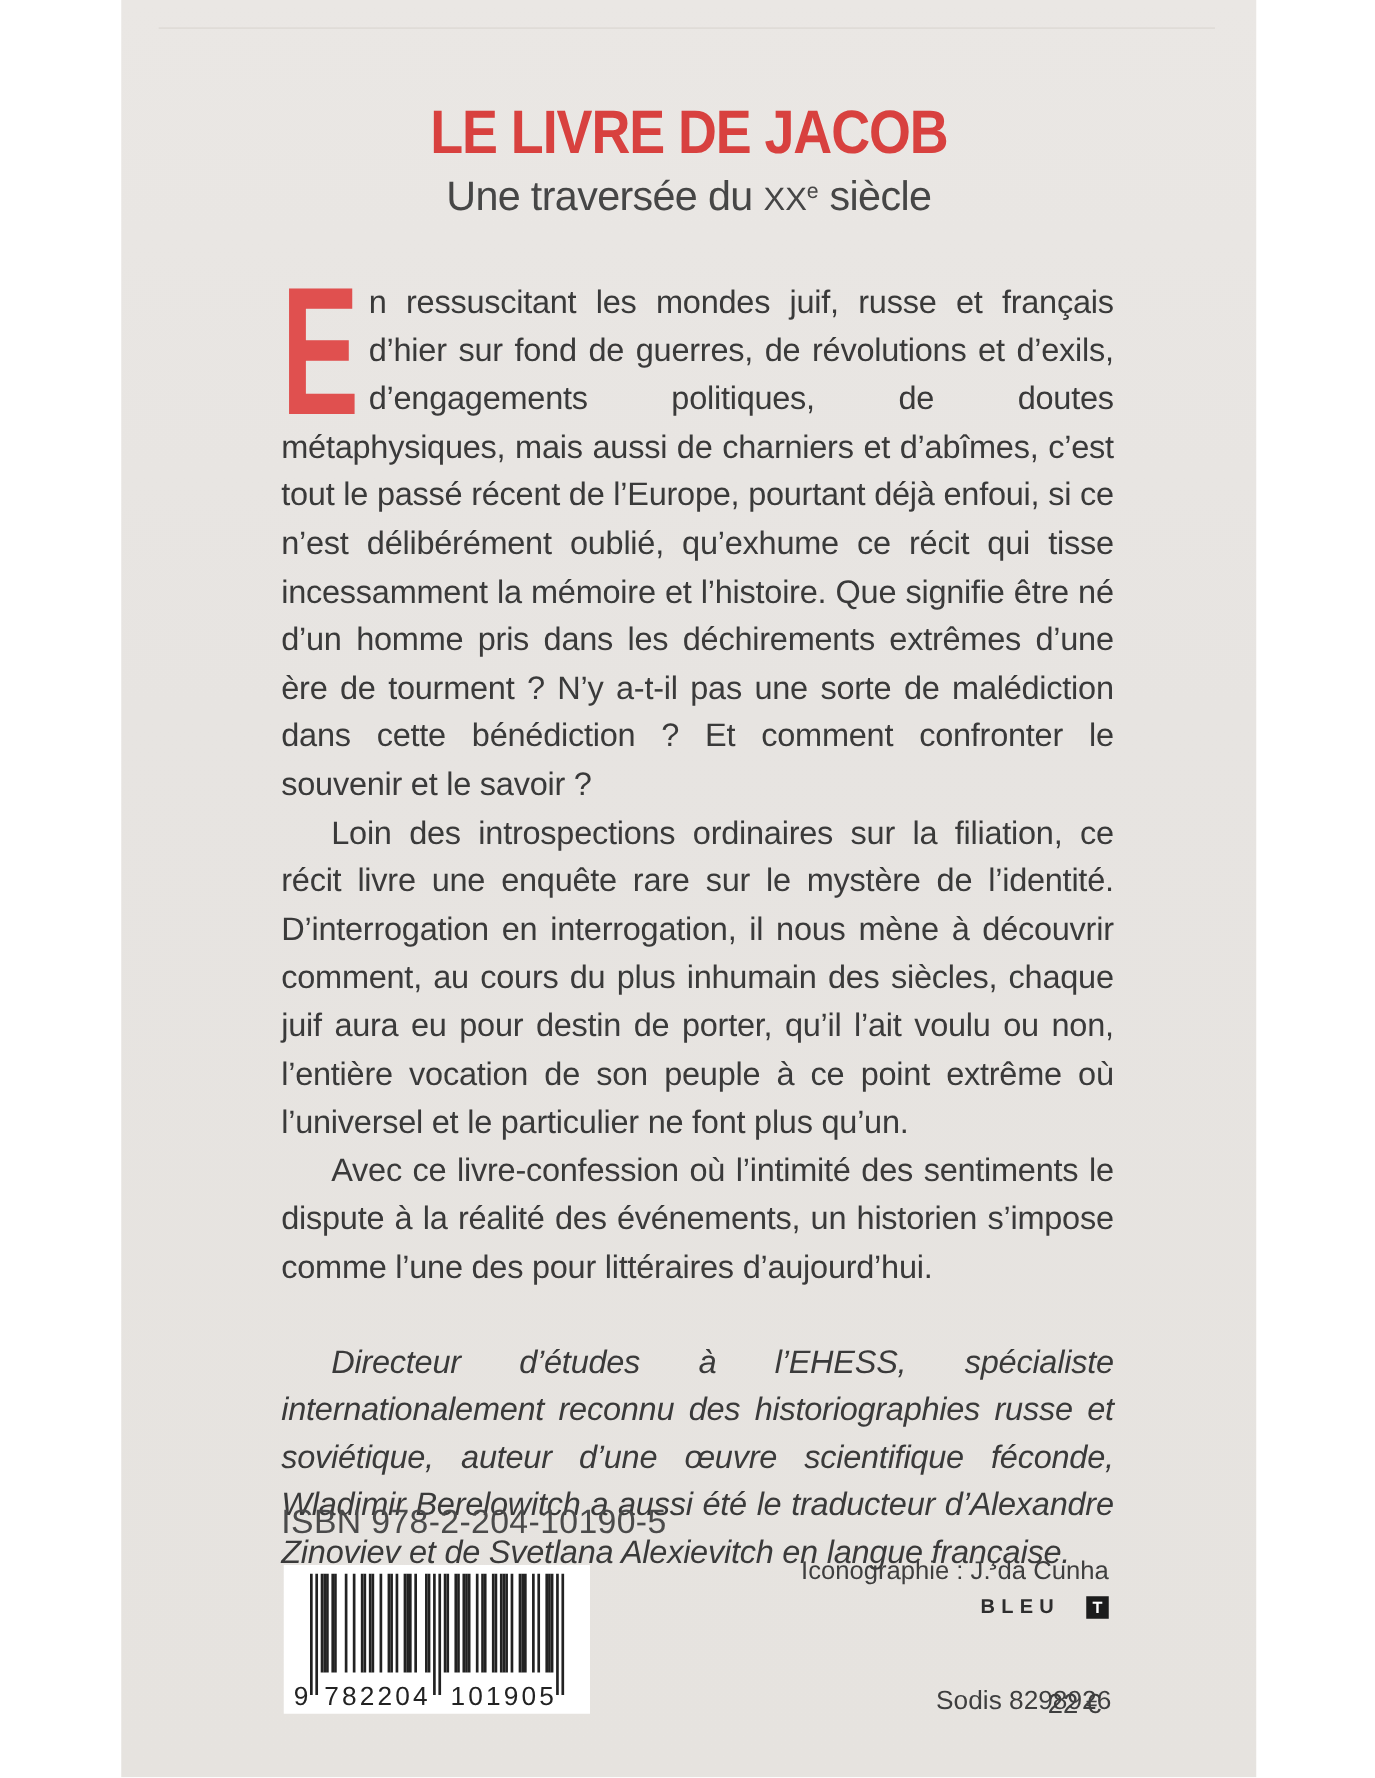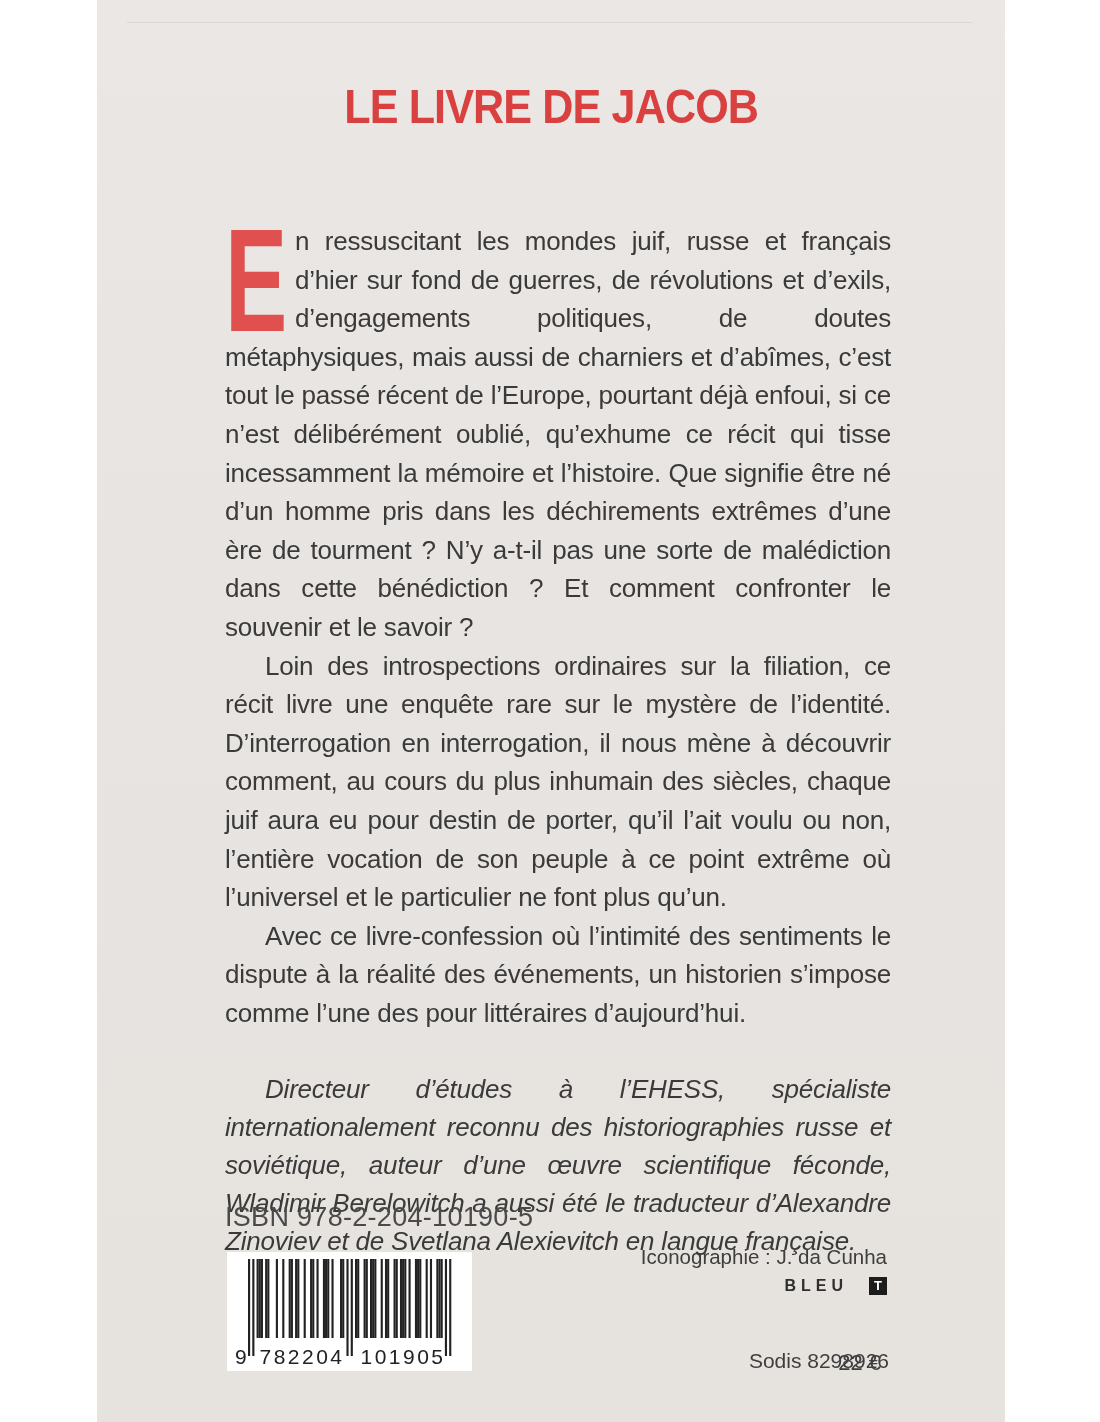--- a/index.html
+++ b/index.html
@@ -168,20 +168,23 @@
 <body>
 
 <div class="page">
   <div class="cover">
     <div class="scan-line"></div>
 
     <div class="title">
       <span>LE LIVRE DE JACOB</span>
     </div>
 
+    <div class="subtitle">
+      <span>Une traversée du </span><span class="century"><span>XX</span><sup>e</sup></span><span> siècle</span>
+    </div>
 
     <div class="text-col">
       <p><span class="dropcap">E</span><span>n ressuscitant les mondes juif, russe et français d’hier sur fond de guerres, de révolutions et d’exils, d’engagements politiques, de doutes métaphysiques, mais aussi de charniers et d’abîmes, c’est tout le passé récent de l’Europe, pourtant déjà enfoui, si ce n’est délibérément oublié, qu’exhume ce récit qui tisse incessamment la mémoire et l’histoire. Que signifie être né d’un homme pris dans les déchirements extrêmes d’une ère de tourment ? N’y a-t-il pas une sorte de malédiction dans cette bénédiction ? Et comment confronter le souvenir et le savoir ?</span></p>
       <p class="indent">Loin des introspections ordinaires sur la filiation, ce récit livre une enquête rare sur le mystère de l’identité. D’interrogation en interrogation, il nous mène à découvrir comment, au cours du plus inhumain des siècles, chaque juif aura eu pour destin de porter, qu’il l’ait voulu ou non, l’entière vocation de son peuple à ce point extrême où l’universel et le particulier ne font plus qu’un.</p>
       <p class="indent">Avec ce livre-confession où l’intimité des sentiments le dispute à la réalité des événements, un historien s’impose comme l’une des pour littéraires d’aujourd’hui.</p>
       <p class="indent bio">Directeur d’études à l’EHESS, spécialiste internationalement reconnu des historiographies russe et soviétique, auteur d’une œuvre scientifique féconde, Wladimir Berelowitch a aussi été le traducteur d’Alexandre Zinoviev et de Svetlana Alexievitch en langue française.</p>
     </div>
 
     <div class="isbn">ISBN 978-2-204-10190-5</div>
 

